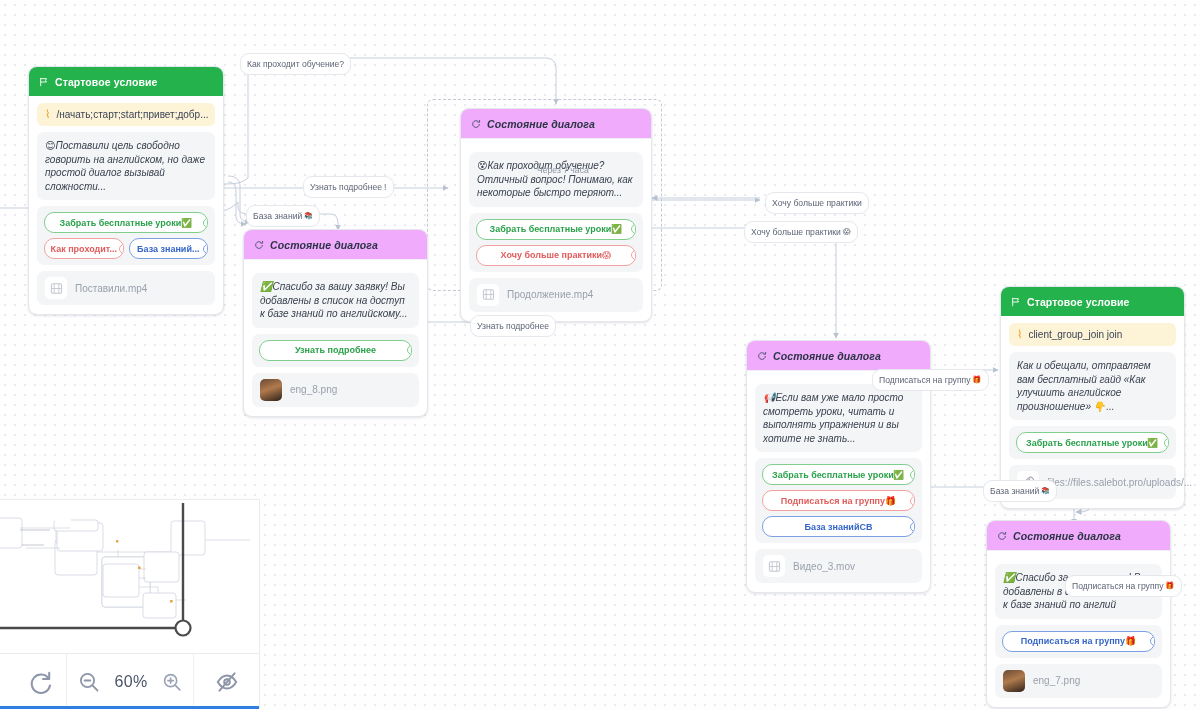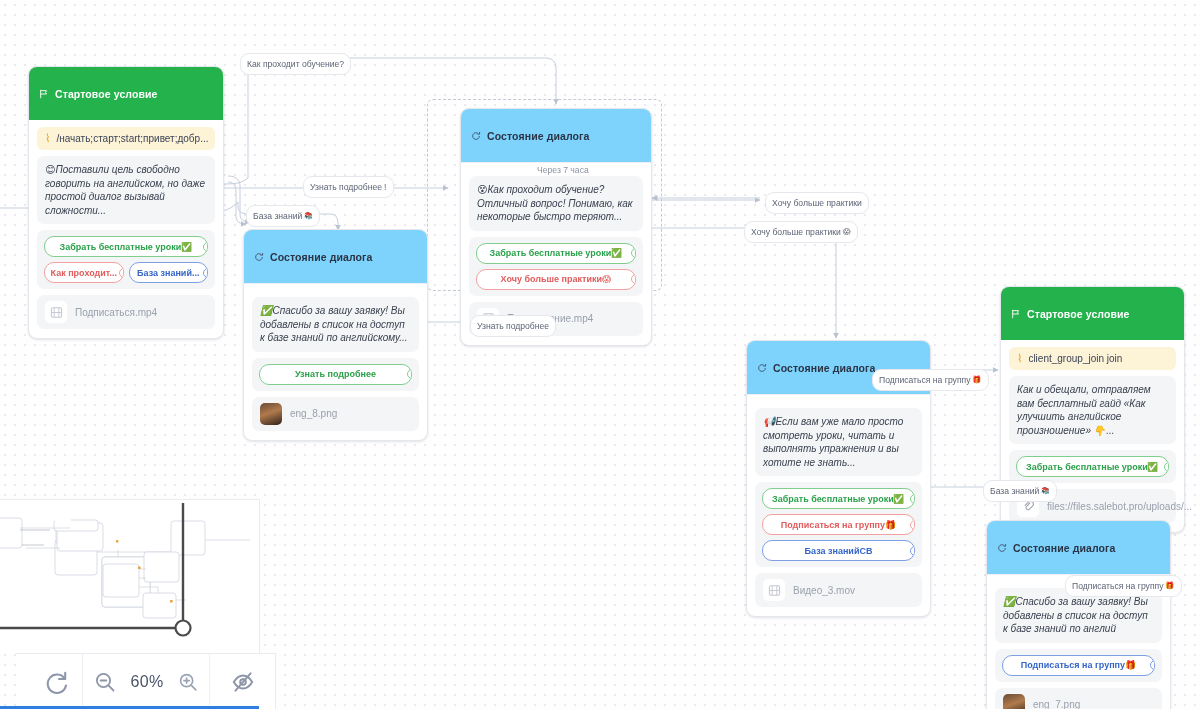--- a/index.html
+++ b/index.html
@@ -23,26 +23,26 @@
     position:absolute;
     background:#ffffff;
     border:1px solid #e4e7ec;
     border-radius:9px;
     box-shadow:0 1px 3px rgba(16,24,40,.07),0 1px 2px rgba(16,24,40,.05);
     box-sizing:border-box;
     overflow:visible;
   }
   .node .hdr{
     display:flex;align-items:center;gap:6px;
-    height:21px;padding:16px 9px;
+    height:21px;padding:4px 9px;
     font-size:10.5px;font-weight:600;letter-spacing:.1px;
     border-top-left-radius:8px;border-top-right-radius:8px;
   }
   .node.start .hdr{background:#24b24c;color:#fff;}
-  .node.state .hdr{background:#7dd3fc;color:#2b3445;border-bottom:1px solid #eef0f4;}
+  .node.state .hdr{background:#f0abfc;color:#2b3445;border-bottom:1px solid #eef0f4;font-style:italic;}
   .hdr .ic{display:inline-flex;width:11px;height:11px;align-items:center;justify-content:center;}
   .body{padding:7px 8px 9px 8px;}
 
   .trigger{
     background:#fdf4d8;border-radius:6px;
     font-size:10px;color:#3b4356;
     padding:6px 8px;display:flex;align-items:center;gap:6px;
     white-space:nowrap;overflow:hidden;
   }
   .trigger .tic{color:#eaa32a;font-size:11px;line-height:1;}
@@ -97,21 +97,21 @@
     position:absolute;left:0;bottom:55px;width:259px;height:154px;
     background:#ffffff;border-top:1px solid #e9ebf0;border-right:1px solid #e9ebf0;
     overflow:hidden;
   }
   #minimap svg{position:absolute;left:0;top:0;}
 
   
   #bottombar{
     position:absolute;left:0;bottom:0;width:259px;height:55px;
     background:#ffffff;border-top:1px solid #e9ebf0;border-right:1px solid #e9ebf0;
-    display:flex;align-items:flex-end;margin-left:16px;
+    display:flex;align-items:flex-end;
   }
   #bottombar .seg{display:flex;align-items:center;justify-content:center;height:100%;}
   #bottombar .divider{width:1px;height:100%;background:#edeff3;}
   .tbtn{display:flex;align-items:center;justify-content:center;color:#8d96a8;}
   .zoomlbl{font-size:16px;color:#4a5costume;color:#4a5568;font-weight:500;letter-spacing:.3px;}
   #accent{position:absolute;left:0;bottom:0;width:259px;height:3px;background:#2f7fe0;}
 </style>
 </head>
 <body>
 
@@ -187,21 +187,21 @@
           </div>
         </div>
       </div>
       <div class="attach">
         <span class="thumb">
           <svg width="13" height="13" viewBox="0 0 14 14">
               <rect x="1.5" y="2" width="11" height="10" rx="1.5" fill="none" stroke="#c2c7d0" stroke-width="1.1"></rect>
               <path d="M4.5 2v10M9.5 2v10M1.5 7h11" stroke="#c2c7d0" stroke-width="1"></path>
             </svg>
         </span>
-        <span>Подписаться.mp4</span>
+        <span>Поставили.mp4</span>
       </div>
     </div>
   </div>
 
   <div class="node state" style="left:460px;top:108px;width:192px;">
     <div class="hdr">
       <span class="ic">
         <svg width="10" height="10" viewBox="0 0 12 12">
             <path d="M10 6a4 4 0 1 1-1.3-2.9" fill="none" stroke="#46506a" stroke-width="1.1"></path>
             <path d="M10.3 1.2v2.6H7.8" fill="none" stroke="#46506a" stroke-width="1.1"></path>

